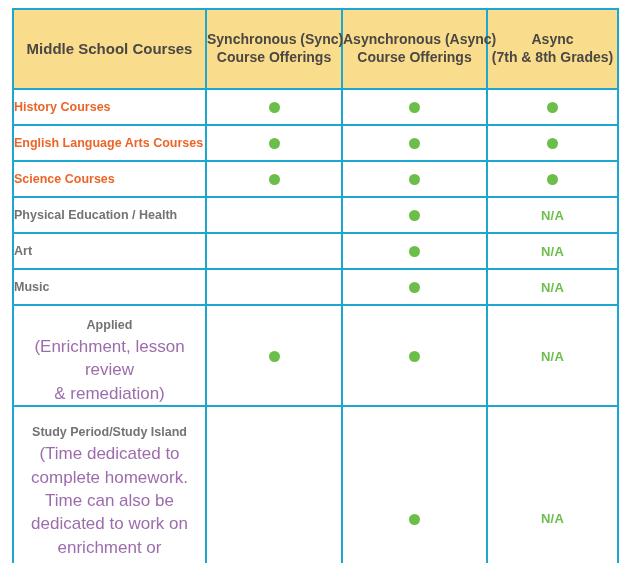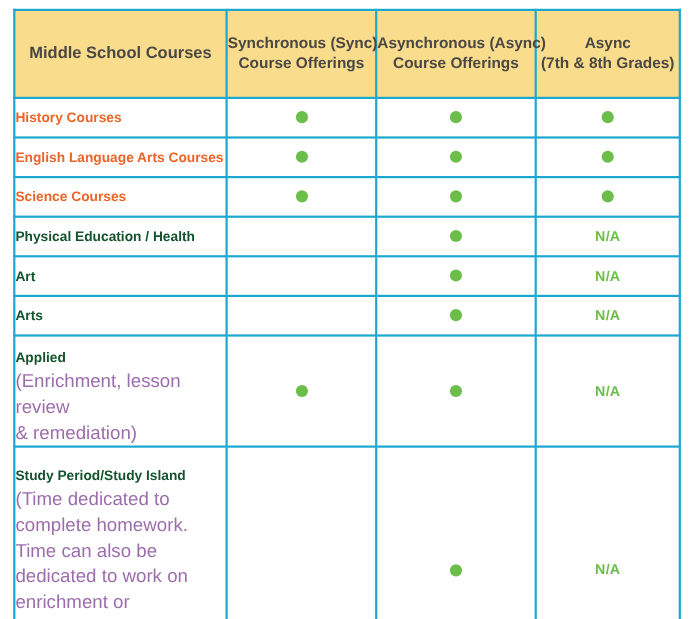--- a/index.html
+++ b/index.html
@@ -69,21 +69,21 @@
     line-height: 1.35;
   }
   .label-sub {
     display: block;
     font-size: 17px;
     line-height: 1.38;
     font-weight: normal;
     margin-top: 1px;
   }
   .cat-core  .label-main { color: #EC6527; }
-  .cat-elect .label-main { color: #14532d; }
+  .cat-elect .label-main { color: #737373; }
   .cat-elect .label-sub  { color: #9C6CAC; }
 
   td.mark-cell {
     text-align: center;
   }
   .dot {
     display: inline-block;
     width: 11px;
     height: 11px;
     border-radius: 50%;
@@ -95,21 +95,21 @@
     font-weight: bold;
     font-size: 13px;
     letter-spacing: 0.2px;
   }
   .empty-mark { display: inline-block; }
 
   
   tr.row-tall-1 td { height: 76px; }
   tr.row-tall-2 td { height: 124px; }
   tr.row-tall-1 td.label-cell,
-  tr.row-tall-2 td.label-cell { vertical-align: top; padding-top: 11px; }
+  tr.row-tall-2 td.label-cell { vertical-align: top; padding-top: 11px; text-align: center; }
   tr.row-tall-2 td.label-cell { padding-top: 17px; }
 </style>
 </head>
 <body>
 
 <div id="course-table-wrap">
   <table class="course-matrix">
     <colgroup>
       <col class="c-courses">
       <col class="c-sync">
@@ -171,21 +171,21 @@
         <tr>
           <td class="label-cell cat-elect">
             <span class="label-main">Art</span>
           </td>
           <td class="mark-cell"><span class="empty-mark"></span></td>
           <td class="mark-cell"><span class="dot"></span></td>
           <td class="mark-cell"><span class="na-text">N/A</span></td>
         </tr>
         <tr>
           <td class="label-cell cat-elect">
-            <span class="label-main">Arts</span>
+            <span class="label-main">Music</span>
           </td>
           <td class="mark-cell"><span class="empty-mark"></span></td>
           <td class="mark-cell"><span class="dot"></span></td>
           <td class="mark-cell"><span class="na-text">N/A</span></td>
         </tr>
         <tr class="row-tall-1">
           <td class="label-cell cat-elect">
             <span class="label-main">Applied</span>
             <span class="label-sub" style="white-space: pre-line;">(Enrichment, lesson review
 &amp; remediation)</span>

